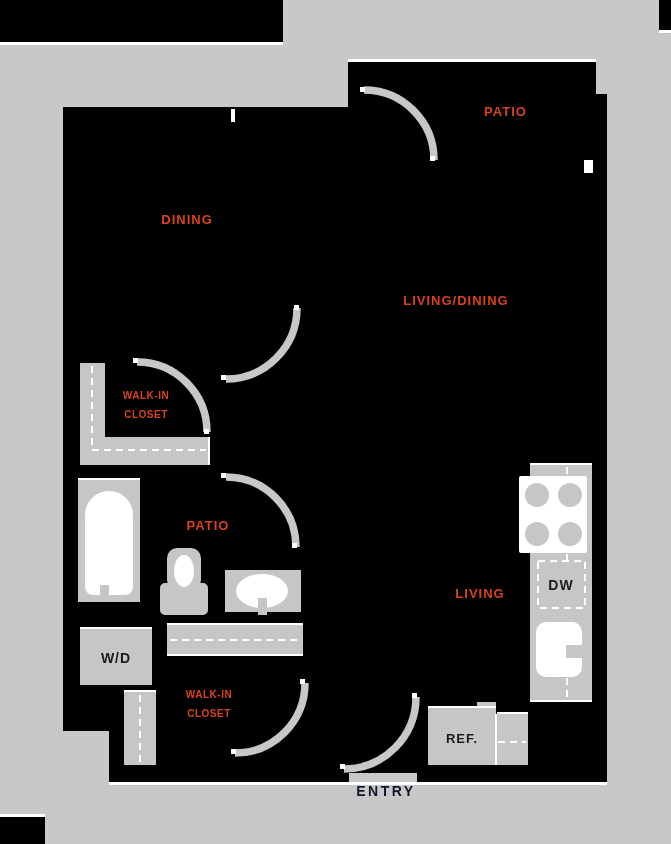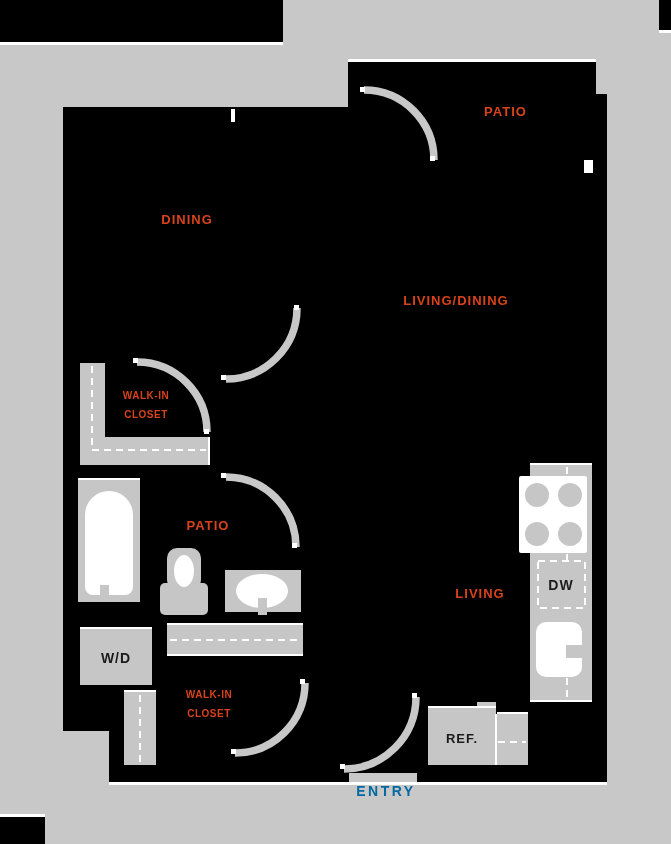--- a/index.html
+++ b/index.html
@@ -86,21 +86,21 @@
 
   <div class="lbl" style="left:187px;top:219px;">DINING</div>
   <div class="lbl" style="left:456px;top:300px;">LIVING/DINING</div>
   <div class="lbl" style="left:482px;top:111px;padding-left:47px;">PATIO</div>
   <div class="lbl" style="left:208px;top:525px;">PATIO</div>
   <div class="lbl" style="left:480px;top:593px;">LIVING</div>
   <div class="lbl small" style="left:146px;top:405px;">WALK-IN
 CLOSET</div>
   <div class="lbl small" style="left:209px;top:704px;">WALK-IN
 CLOSET</div>
-  <div class="lbl dark" style="left:386px;top:791px;font-size:14px;letter-spacing:2.5px;color:#0369a1;text-align:center;">ENTRY</div>
+  <div class="lbl dark" style="left:386px;top:791px;font-size:14px;letter-spacing:2.5px;color:#0f172a;text-align:center;">ENTRY</div>
 
   <div class="appl" style="left:116px;top:658px;text-align:right;">W/D</div>
   <div class="appl" style="left:561px;top:585px;">DW</div>
   <div class="appl" style="left:462px;top:738px;font-size:13px;">REF.</div>
 
   <svg class="overlay" width="671" height="844" viewBox="0 0 671 844">
     <g stroke="#c8c8c8" stroke-width="7.5" fill="none">
       <path d="M137,362 A70,70 0 0 1 207,432"></path>
       <path d="M297,308 A71,71 0 0 1 226,379"></path>
       <path d="M226,477 A70,70 0 0 1 296,547"></path>

